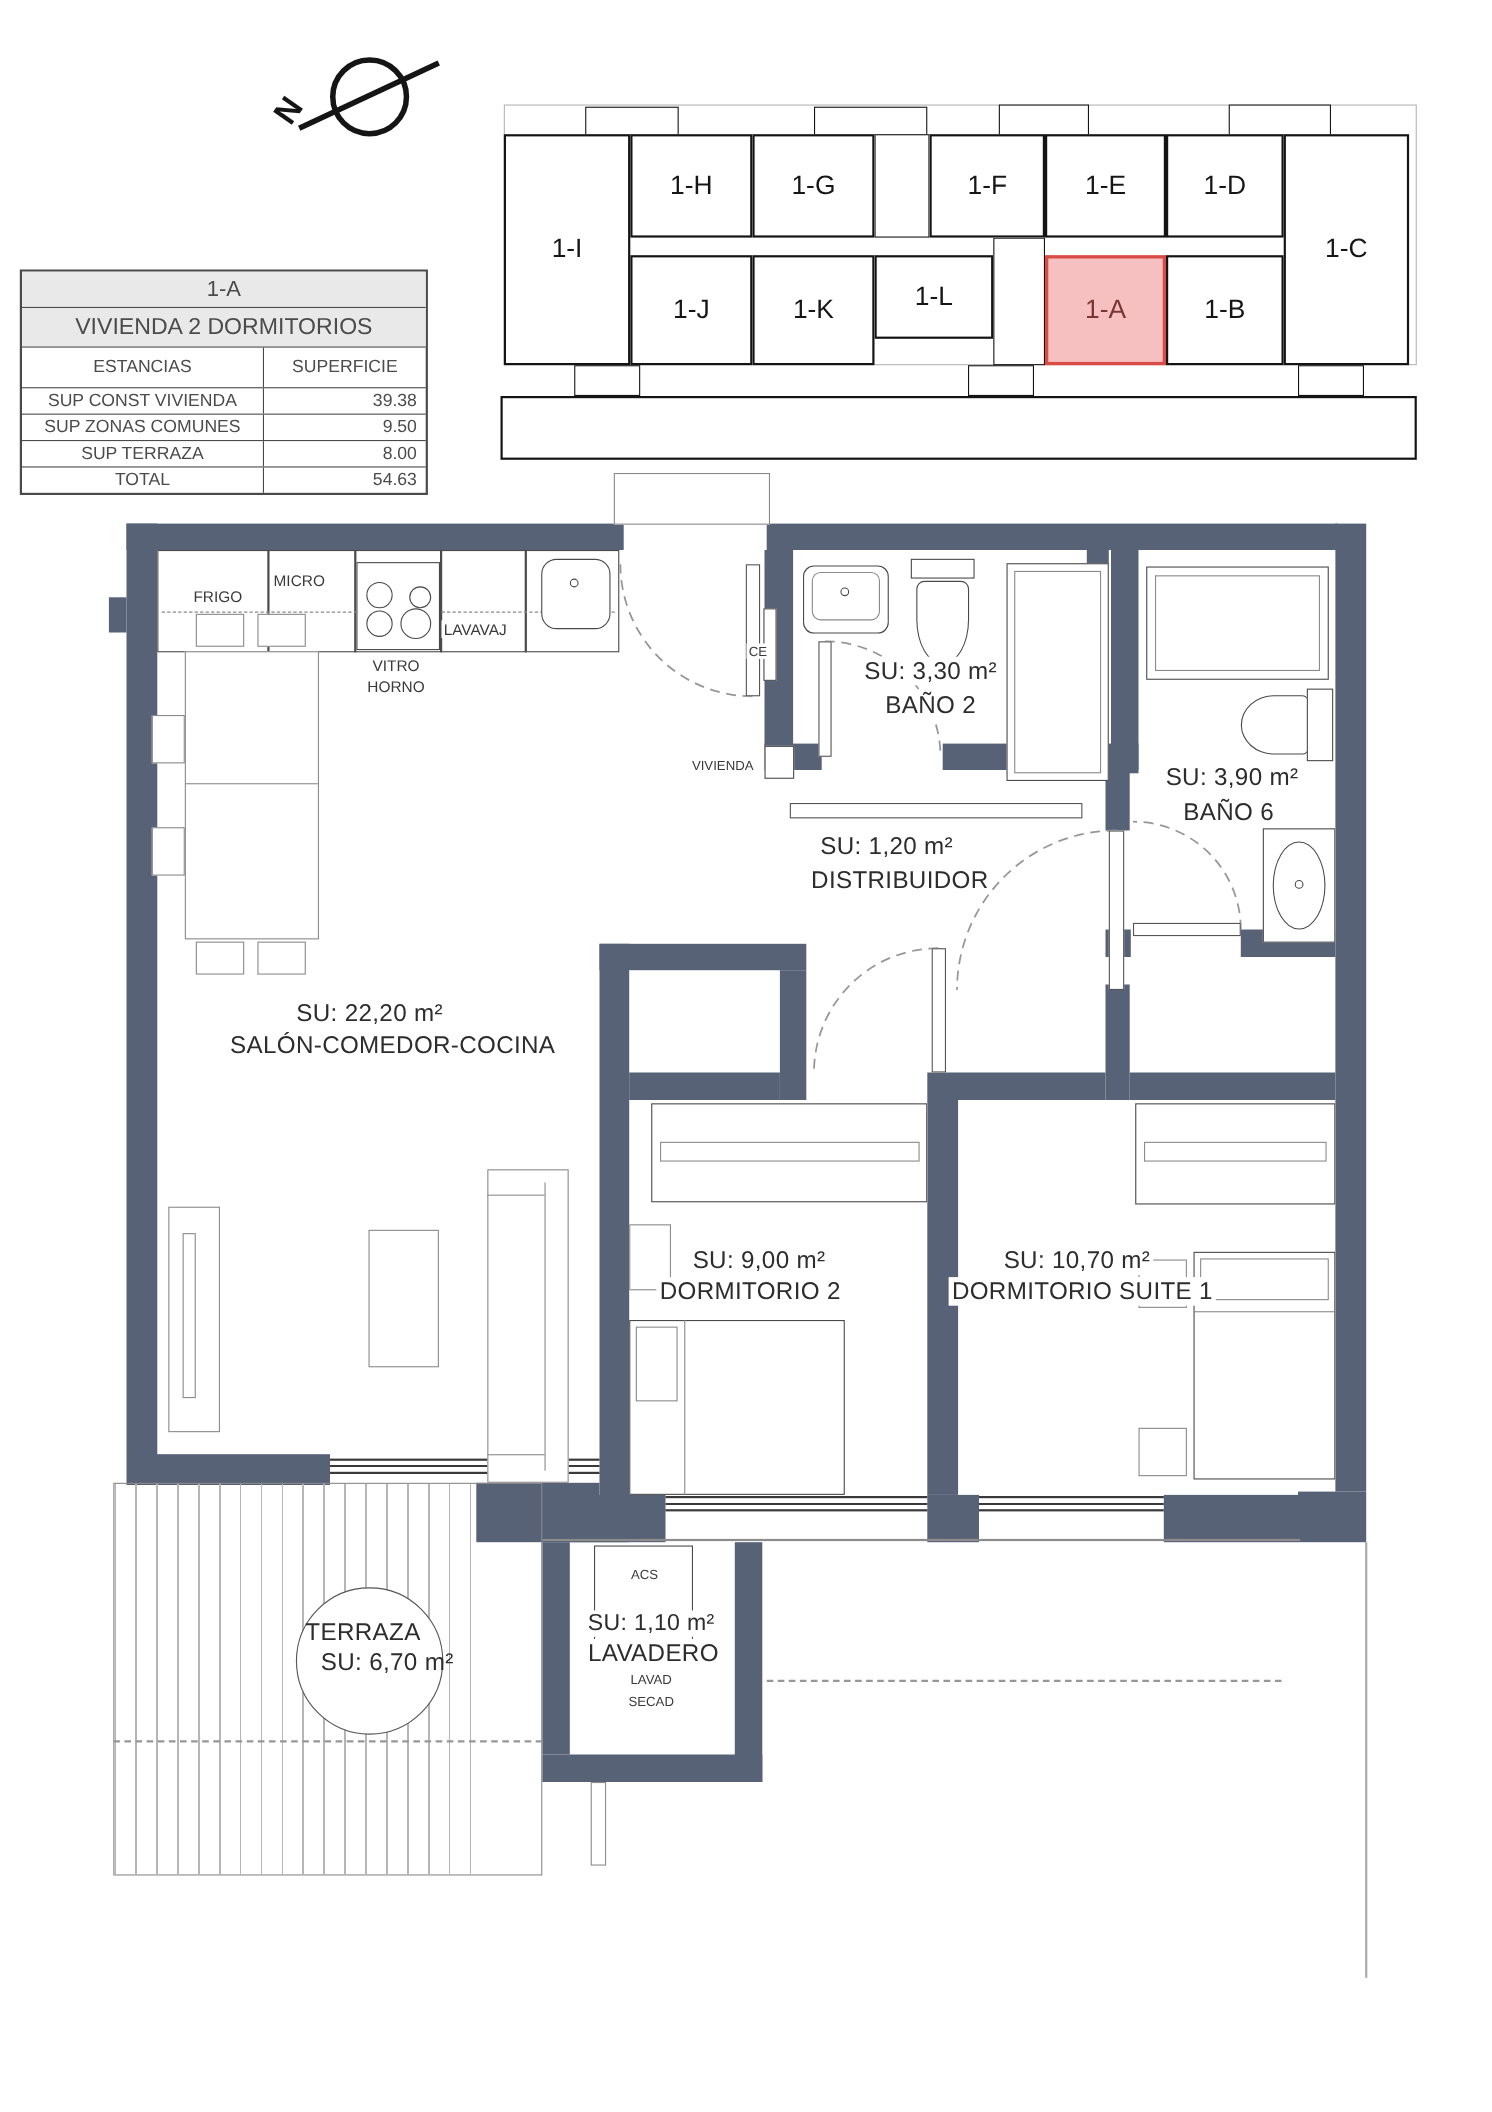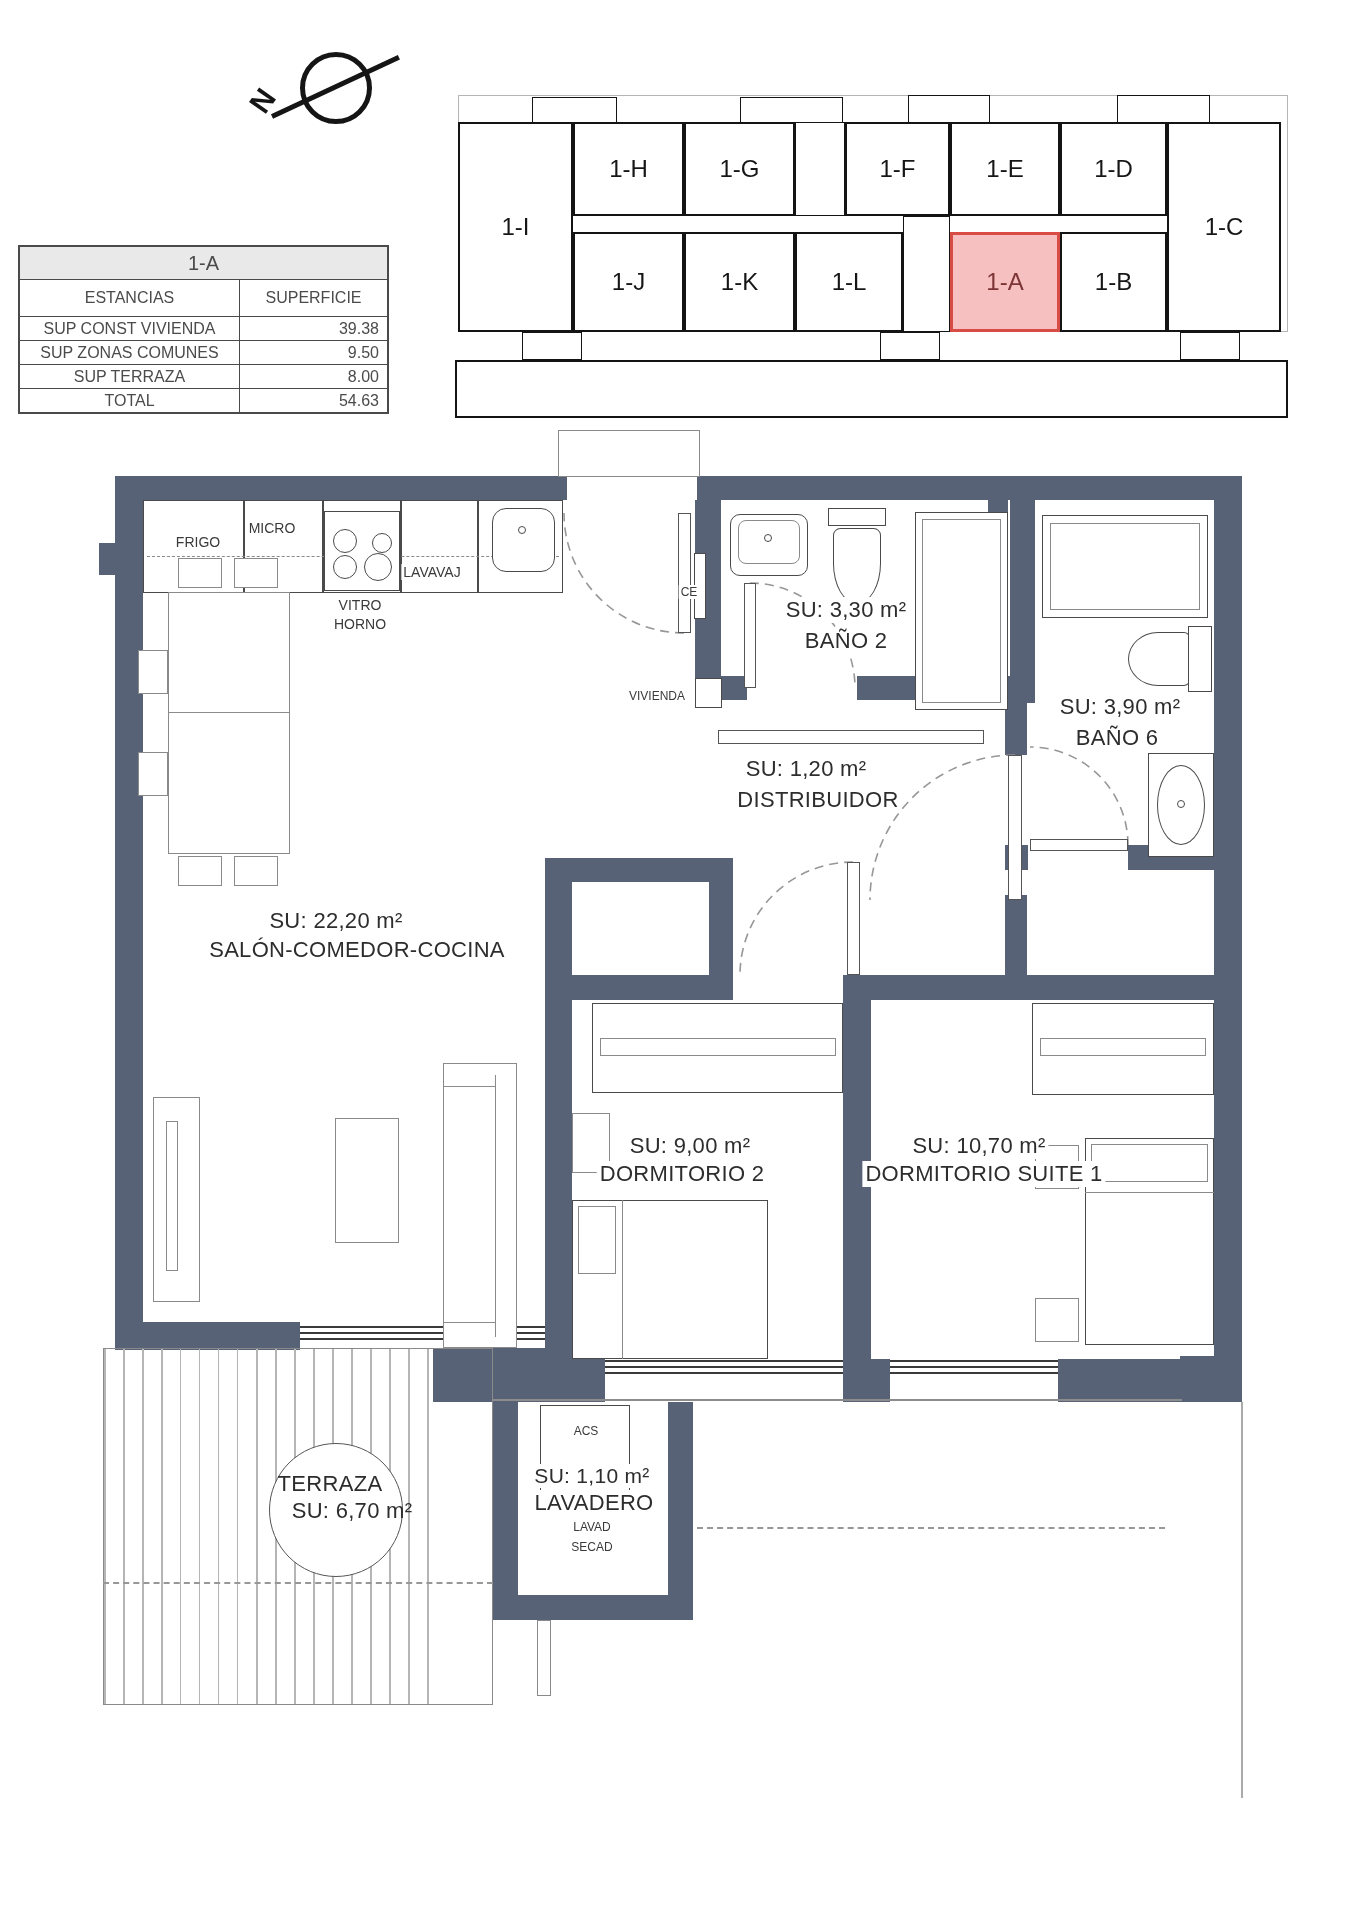--- a/index.html
+++ b/index.html
@@ -40,20 +40,21 @@
   .arcs{position:absolute;left:0;top:0;z-index:2}
   .fx{z-index:3}
 </style>
 </head>
 <body>
 
 <div class="canvas">
 
   <div class="itab">
     <div class="r first hdr" style="height:32px;font-size:20px">1-A</div>
+    <div class="r hdr" style="height:35px;font-size:21px">VIVIENDA 2 DORMITORIOS</div>
     <div class="r2" style="height:36px">
       <div class="c1">ESTANCIAS</div>
       <div class="c2 cc">SUPERFICIE</div>
     </div>
     <div class="r2" style="height:23px">
       <div class="c1">SUP CONST VIVIENDA</div>
       <div class="c2 cr">39.38</div>
     </div>
     <div class="r2" style="height:23px">
       <div class="c1">SUP ZONAS COMUNES</div>
@@ -106,21 +107,21 @@
     <div class="ku" style="left:1060px;top:122px;width:107px;height:94px">
         <span>1-D</span>
       </div>
 
     <div class="ku" style="left:573px;top:232px;width:111px;height:100px">
         <span>1-J</span>
       </div>
     <div class="ku" style="left:684px;top:232px;width:111px;height:100px">
         <span>1-K</span>
       </div>
-    <div class="ku" style="left:795px;top:232px;width:108px;height:100px">
+    <div class="ku" style="left:795px;top:232px;width:108px;height:76px">
         <span>1-L</span>
       </div>
     <div class="kb" style="left:903px;top:216px;width:47px;height:116px"></div>
     <div class="ku kred" style="left:950px;top:232px;width:110px;height:100px">
         <span>1-A</span>
       </div>
     <div class="ku" style="left:1060px;top:232px;width:107px;height:100px">
         <span>1-B</span>
       </div>
 

